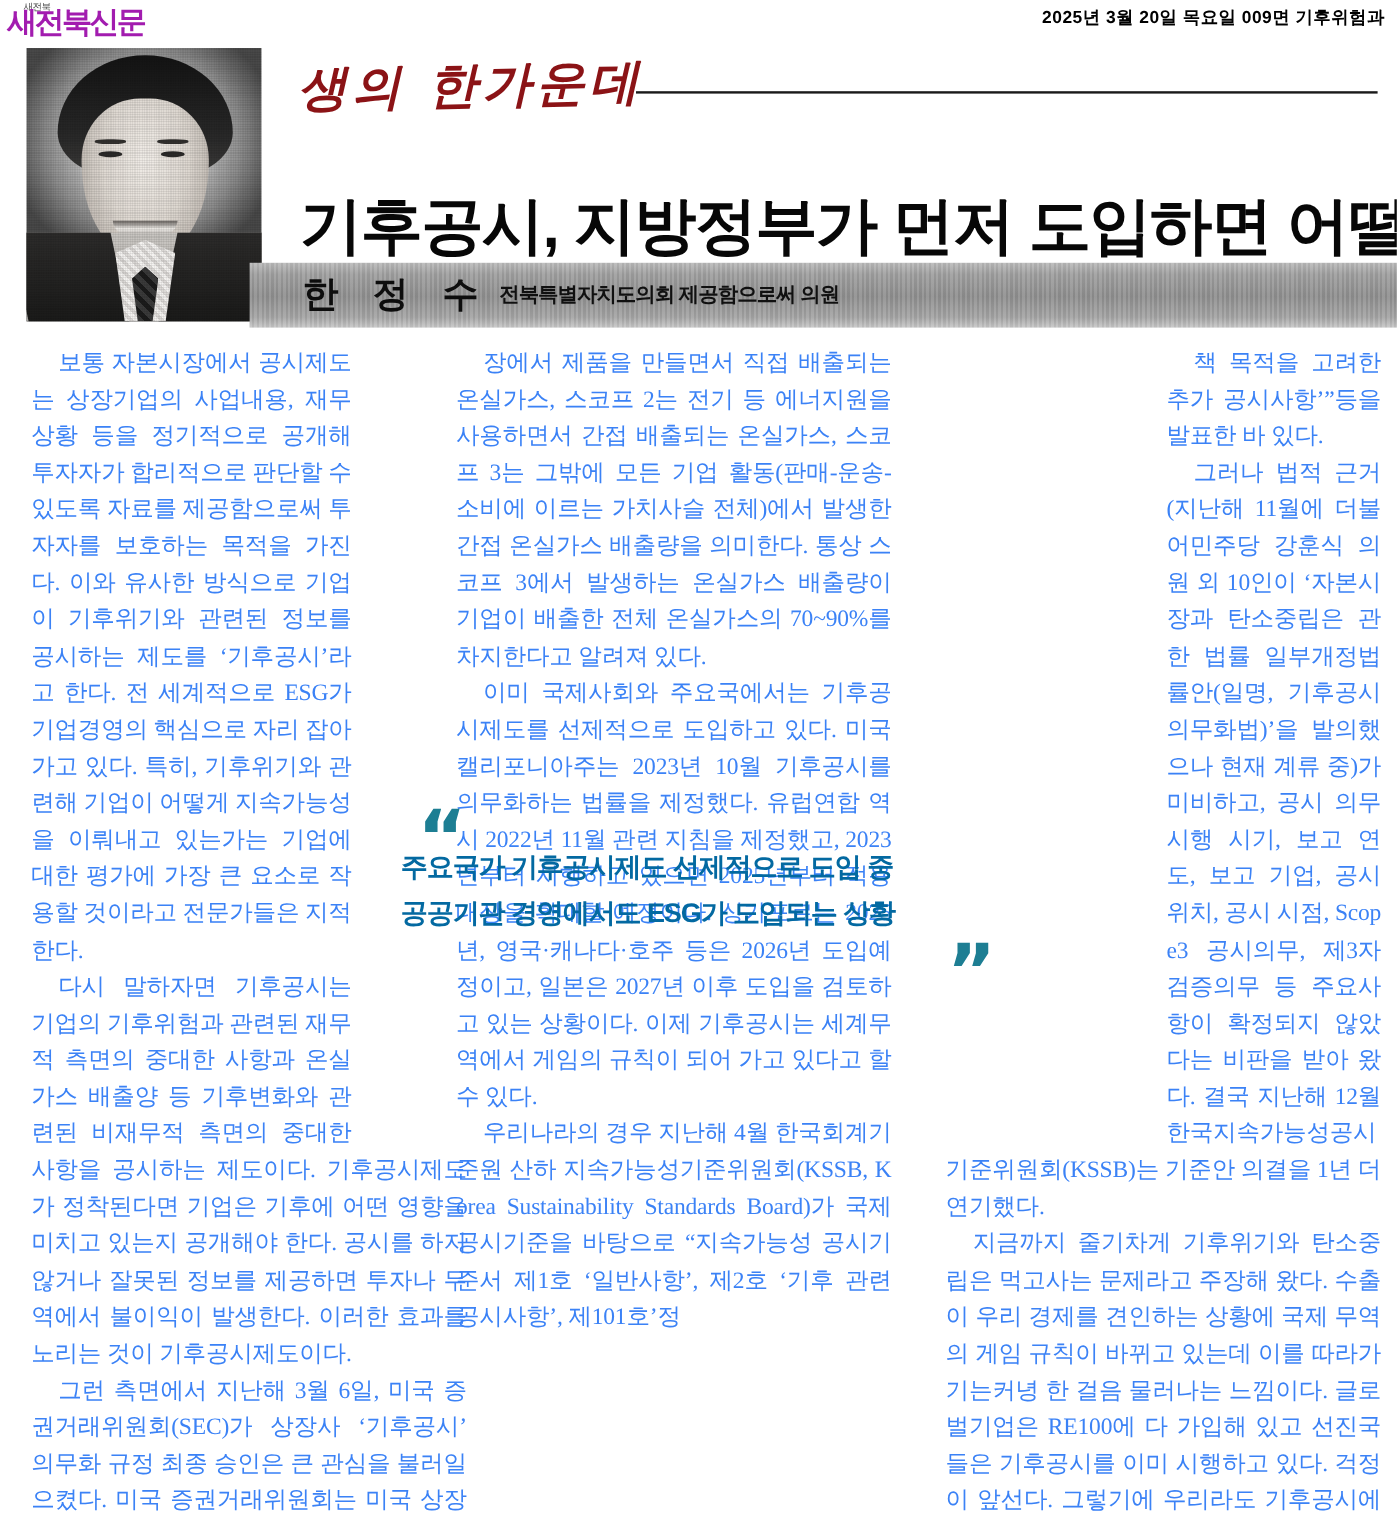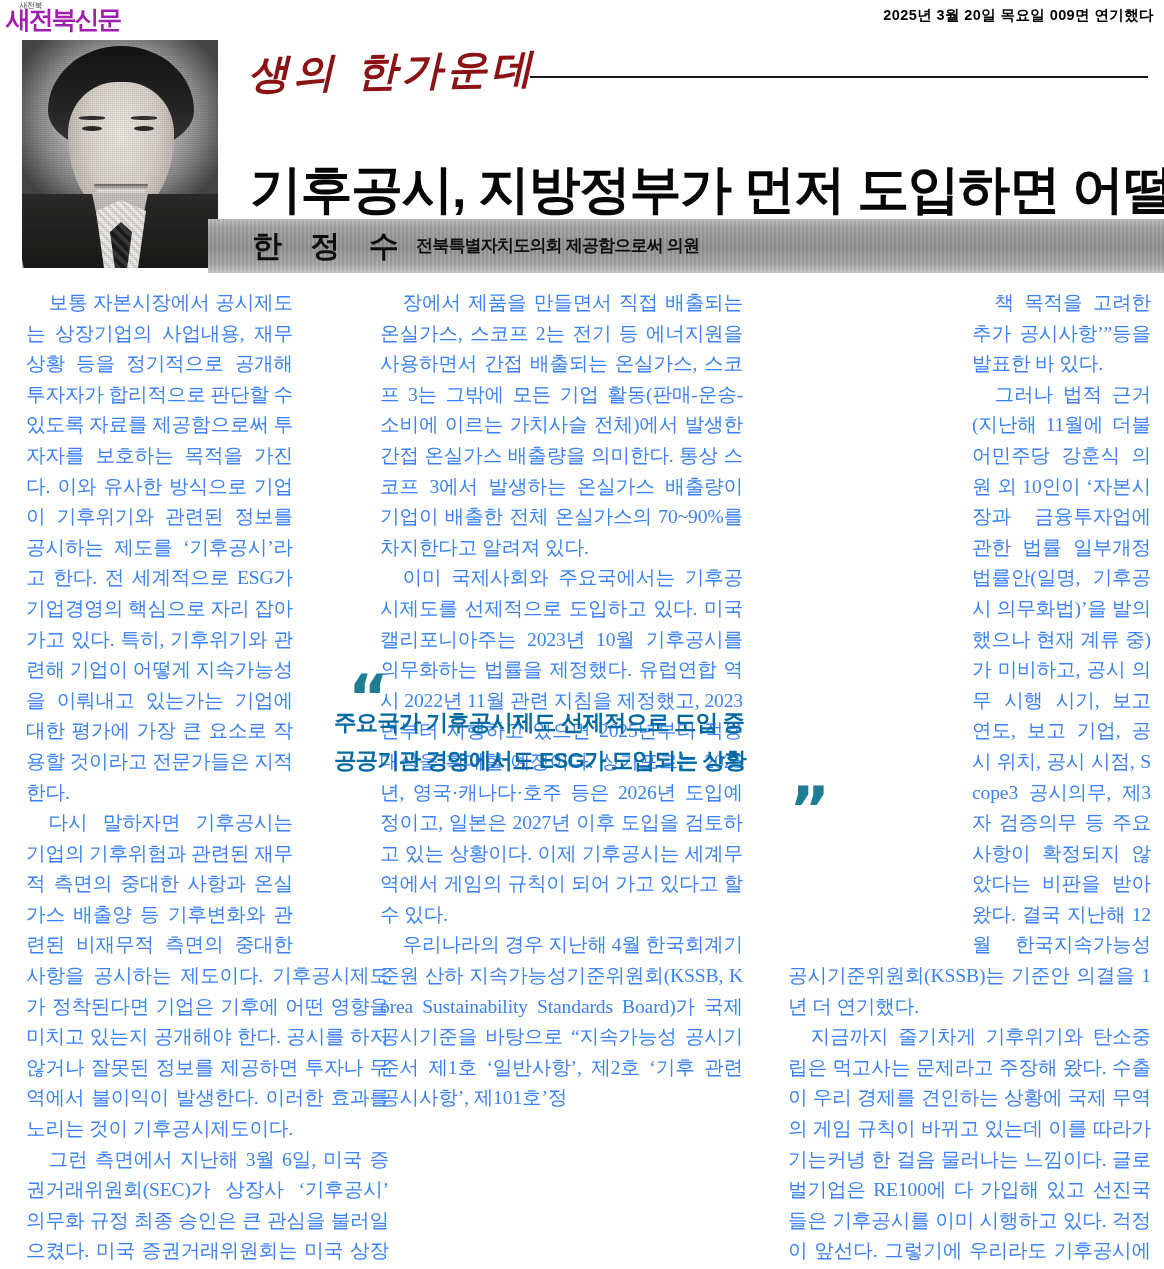--- a/index.html
+++ b/index.html
@@ -332,21 +332,21 @@
   .pq-line.two { top: 78px; }
 </style>
 </head>
 <body>
 
 <div class="masthead">
   <div class="logo-block">
     <div class="logo-emblem">새전북</div>
     <div class="logo-text">새전북신문</div>
   </div>
-  <div class="issue-line">2025년 3월 20일 목요일 009면 연기했다</div>
+  <div class="issue-line">2025년 3월 20일 목요일 009면 기후위험과</div>
 </div>
 
 <div class="author-photo">
   <div class="ph-bg"></div>
   <div class="ph-hair"></div>
   <div class="ph-face"></div>
   <div class="ph-brow l"></div>
   <div class="ph-brow r"></div>
   <div class="ph-eye l"></div>
   <div class="ph-eye r"></div>
@@ -381,21 +381,21 @@
 
   <div class="col" id="col-2">
     <p>장에서 제품을 만들면서 직접 배출되는 온실가스, 스코프 2는 전기 등 에너지원을 사용하면서 간접 배출되는 온실가스, 스코프 3는 그밖에 모든 기업 활동(판매-운송-소비에 이르는 가치사슬 전체)에서 발생한 간접 온실가스 배출량을 의미한다. 통상 스코프 3에서 발생하는 온실가스 배출량이 기업이 배출한 전체 온실가스의 70~90%를 차지한다고 알려져 있다.</p>
     <p>이미 국제사회와 주요국에서는 기후공시제도를 선제적으로 도입하고 있다. 미국 캘리포니아주는 2023년 10월 기후공시를 의무화하는 법률을 제정했다. 유럽연합 역시 2022년 11월 관련 지침을 제정했고, 2023년부터 시행하고 있으면 2025년부터 적용 대상을 확대할 예정이다. 싱가포르는 2025년, 영국·캐나다·호주 등은 2026년 도입예정이고, 일본은 2027년 이후 도입을 검토하고 있는 상황이다. 이제 기후공시는 세계무역에서 게임의 규칙이 되어 가고 있다고 할 수 있다.</p>
     <p>우리나라의 경우 지난해 4월 한국회계기준원 산하 지속가능성기준위원회(KSSB, Korea Sustainability Standards Board)가 국제 공시기준을 바탕으로 “지속가능성 공시기준서 제1호 ‘일반사항’, 제2호 ‘기후 관련 공시사항’, 제101호’정</p>
   </div>
 
   <div class="col" id="col-3">
     <div class="shape-left"></div>
     <p>책 목적을 고려한 추가 공시사항’”등을 발표한 바 있다.</p>
-    <p>그러나 법적 근거(지난해 11월에 더불어민주당 강훈식 의원 외 10인이 ‘자본시장과 금융투자업에 관한 법률 일부개정법률안(일명, 기후공시 의무화법)’을 발의했으나 현재 계류 중)가 미비하고, 공시 의무 시행 시기, 보고 연도, 보고 기업, 공시 위치, 공시 시점, Scope3 공시의무, 제3자 검증의무 등 주요사항이 확정되지 않았다는 비판을 받아 왔다. 결국 지난해 12월 한국지속가능성공시기준위원회(KSSB)는 기준안 의결을 1년 더 연기했다.</p>
+    <p>그러나 법적 근거(지난해 11월에 더불어민주당 강훈식 의원 외 10인이 ‘자본시장과 탄소중립은 관한 법률 일부개정법률안(일명, 기후공시 의무화법)’을 발의했으나 현재 계류 중)가 미비하고, 공시 의무 시행 시기, 보고 연도, 보고 기업, 공시 위치, 공시 시점, Scope3 공시의무, 제3자 검증의무 등 주요사항이 확정되지 않았다는 비판을 받아 왔다. 결국 지난해 12월 한국지속가능성공시기준위원회(KSSB)는 기준안 의결을 1년 더 연기했다.</p>
     <p>지금까지 줄기차게 기후위기와 탄소중립은 먹고사는 문제라고 주장해 왔다. 수출이 우리 경제를 견인하는 상황에 국제 무역의 게임 규칙이 바뀌고 있는데 이를 따라가기는커녕 한 걸음 물러나는 느낌이다. 글로벌기업은 RE100에 다 가입해 있고 선진국들은 기후공시를 이미 시행하고 있다. 걱정이 앞선다. 그렇기에 우리라도 기후공시에 관심을 가져야 한다. 나아가 중앙정부가 뒤처진다면 지방정부가 선제적으로 나설 수 있지 않을까? 그런 차원에서 전북특별자치도가 도정 운영과 관련한 기후공시 제도를 도입해 보면 어떨까? 이미 공공기관 경영에서도 ESG가 도입되는 상황이다. 행정기관이 기후위기와 관련해 어떠한 노력을 하고 있고 행정 운영에 따른 온실가스 배출량은 어떻게 되는지 도민에게 알리는 것이다. 충분히 검토해 볼만 하다고 생각한다.</p>
   </div>
 
 </div>
 
 <div class="pullquote">
   <div class="pq-mark pq-open" style="color: rgb(29, 126, 147);">“</div>
   <div class="pq-line one">주요국가 기후공시제도 선제적으로 도입 중</div>
   <div class="pq-line two">공공기관 경영에서도 ESG가 도입되는 상황</div>
   <div class="pq-mark pq-close" style="color: rgb(29, 126, 147);">”</div>

